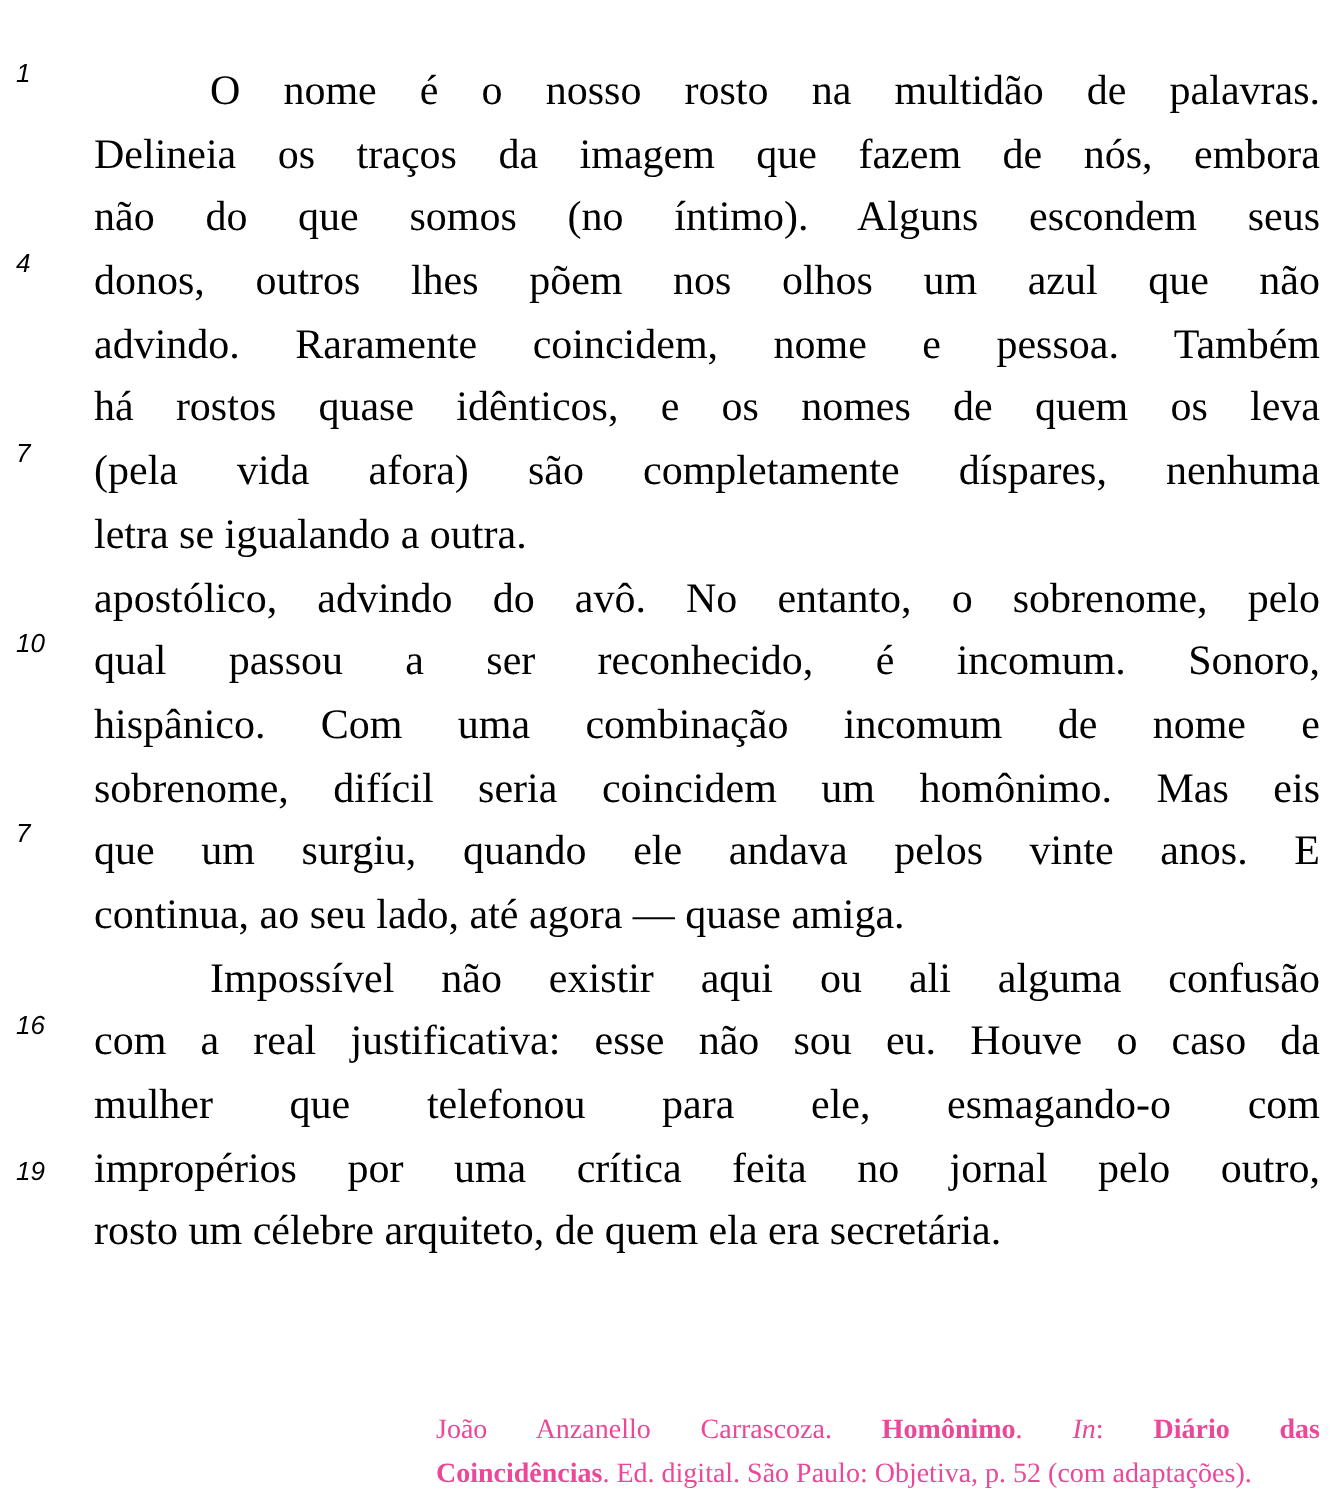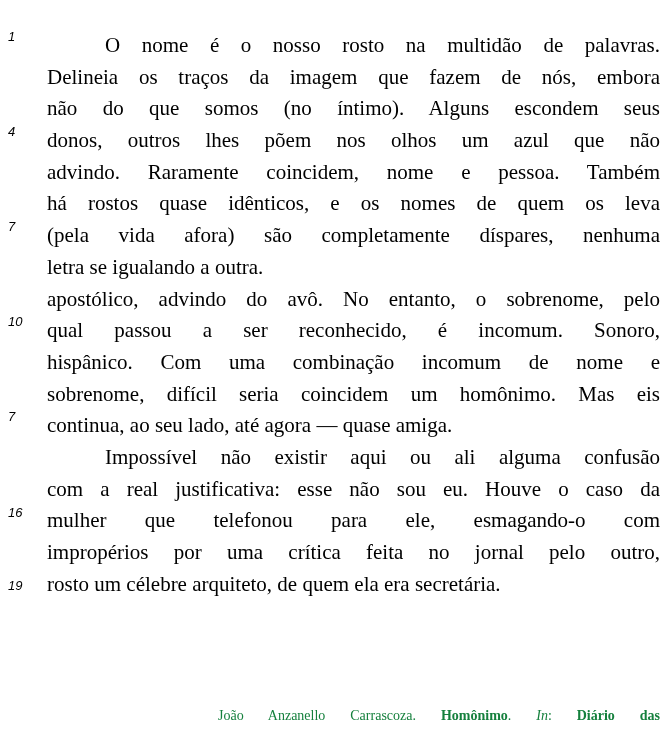--- a/index.html
+++ b/index.html
@@ -54,21 +54,21 @@
     text-align-last: left;
   }
   
   #citation {
     position: absolute;
     left: 218px;
     top: 705px;
     width: 442px;
     font-size: 14px;
     line-height: 21.5px;
-    color: #15803d;
+    color: #ec4899;
   }
   .cit-line {
     white-space: normal;
   }
   .cit-line.stretch {
     text-align: justify;
     text-align-last: justify;
   }
   .cit-bold { font-weight: bold; font-style: normal; }
   .cit-italic { font-style: italic; font-weight: normal; }
@@ -92,25 +92,27 @@
     <div class="text-line">não do que somos (no íntimo). Alguns escondem seus</div>
     <div class="text-line">donos, outros lhes põem nos olhos um azul que não</div>
     <div class="text-line">advindo. Raramente coincidem, nome e pessoa. Também</div>
     <div class="text-line">há rostos quase idênticos, e os nomes de quem os leva</div>
     <div class="text-line">(pela vida afora) são completamente díspares, nenhuma</div>
     <div class="text-line para-end">letra se igualando a outra.</div>
     <div class="text-line">apostólico, advindo do avô. No entanto, o sobrenome, pelo</div>
     <div class="text-line">qual passou a ser reconhecido, é incomum. Sonoro,</div>
     <div class="text-line">hispânico. Com uma combinação incomum de nome e</div>
     <div class="text-line">sobrenome, difícil seria coincidem um homônimo. Mas eis</div>
+    <div class="text-line">que um surgiu, quando ele andava pelos vinte anos. E</div>
     <div class="text-line para-end">continua, ao seu lado, até agora — quase amiga.</div>
     <div class="text-line para-start">Impossível não existir aqui ou ali alguma confusão</div>
     <div class="text-line">com a real justificativa: esse não sou eu. Houve o caso da</div>
     <div class="text-line">mulher que telefonou para ele, esmagando-o com</div>
     <div class="text-line">impropérios por uma crítica feita no jornal pelo outro,</div>
     <div class="text-line para-end">rosto um célebre arquiteto, de quem ela era secretária.</div>
   </div>
 
   <div id="citation">
     <div class="cit-line stretch"><span>João Anzanello Carrascoza. </span><span class="cit-bold">Homônimo</span><span>. </span><span class="cit-italic">In</span><span>: </span><span class="cit-bold">Diário das</span></div>
+    <div class="cit-line"><span class="cit-bold">Coincidências</span><span>. Ed. digital. São Paulo: Objetiva, p. 52 (com adaptações).</span></div>
   </div>
 
 </div>
 
 </body></html>

